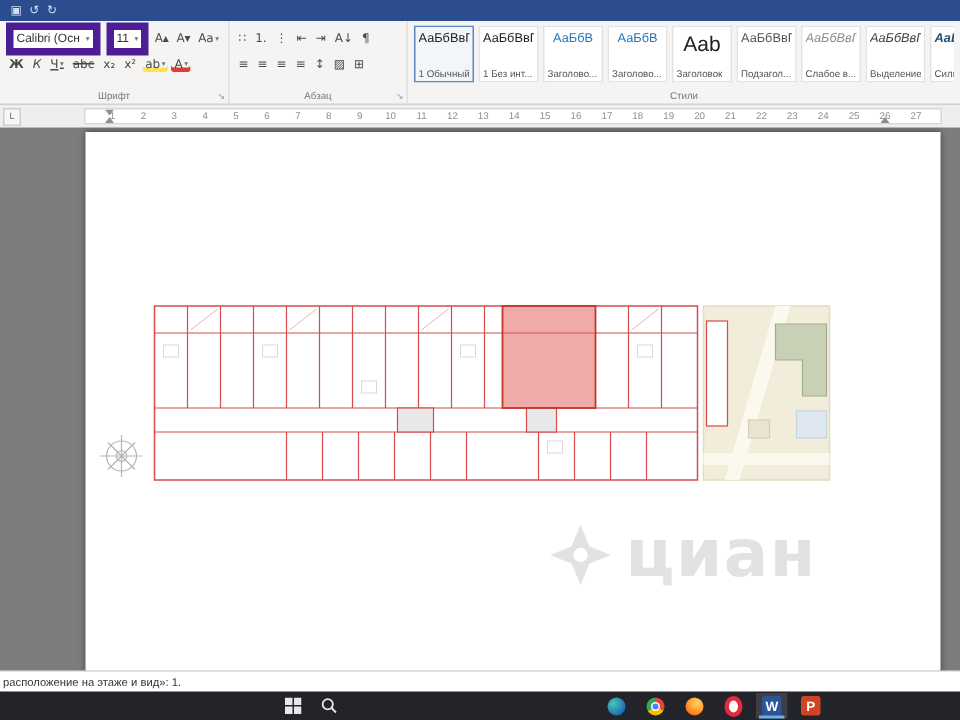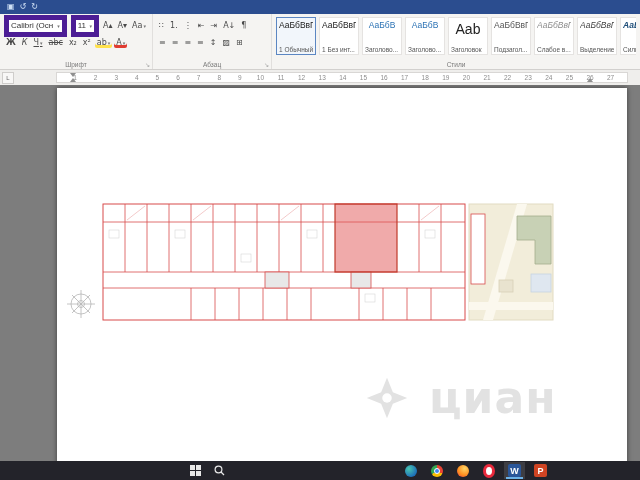--- a/index.html
+++ b/index.html
@@ -75,21 +75,21 @@
   .page{position:absolute;left:57px;top:3px;width:570px;height:460px;background:#fff;
         box-shadow:0 0 5px rgba(0,0,0,.5);}
   .plan{position:absolute;left:8px;top:106px;}
   .plan-svg .w{fill:#fff;stroke:var(--plan_red,#d84b4b);stroke-width:1;}
   .plan-svg .wl{fill:none;stroke:var(--plan_red,#d84b4b);stroke-width:0.8;}
   .plan-svg .hatch{stroke:#eba6a6;stroke-width:0.6;}
   .plan-svg .core{fill:#e8e8e8;stroke:var(--plan_red,#d84b4b);stroke-width:0.8;}
   .plan-svg .f{fill:none;stroke:#d6d6d6;stroke-width:0.6;}
   .plan-svg .hlroom{fill:var(--highlight_red,#e25656);fill-opacity:0.5;stroke:#c0392b;stroke-width:1.2;}
   .plan-svg .compass{stroke:#b5b5b5;fill:none;stroke-width:0.8;}
-  .watermark{position:absolute;left:308px;top:260px;display:flex;align-items:center;gap:20px;margin-top:28px;}
+  .watermark{position:absolute;left:308px;top:260px;display:flex;align-items:center;gap:8px;}
   .wm-text{font-family:"DejaVu Sans",sans-serif;font-weight:bold;font-size:44px;
            color:var(--watermark_gray,#e2e2e2);letter-spacing:1px;line-height:1;}
 
   
   .statusbar{height:13px;background:#ffffff;border-top:1px solid #e3e3e3;display:flex;
              align-items:center;padding-left:2px;flex:0 0 auto;}
   .status-text{font-size:7.5px;color:#333;white-space:nowrap;}
 
   
   .taskbar{height:19px;background:var(--taskbar_dark,#23232a);position:relative;flex:0 0 auto;}
@@ -328,20 +328,23 @@
         <svg width="44" height="44" viewBox="0 0 24 24">
           <path fill="var(--watermark_gray,#e2e2e2)" d="M12 1l3.2 7.8L23 12l-7.8 3.2L12 23l-3.2-7.8L1 12l7.8-3.2z"></path>
           <circle cx="12" cy="12" r="2.6" fill="#ffffff"></circle>
         </svg>
         <span class="wm-text">циан</span>
       </div>
 
     </div>
   </div>
 
+  <div class="statusbar">
+    <span class="status-text">расположение на этаже и вид»: 1.</span>
+  </div>
 
   <div class="taskbar">
     <div class="tb-left">
       <svg width="11" height="11">
         <rect x="0" y="0" width="5" height="5" fill="#e8e8e8"></rect>
         <rect x="6" y="0" width="5" height="5" fill="#e8e8e8"></rect>
         <rect x="0" y="6" width="5" height="5" fill="#e8e8e8"></rect>
         <rect x="6" y="6" width="5" height="5" fill="#e8e8e8"></rect>
       </svg>
       <svg width="11" height="11">

